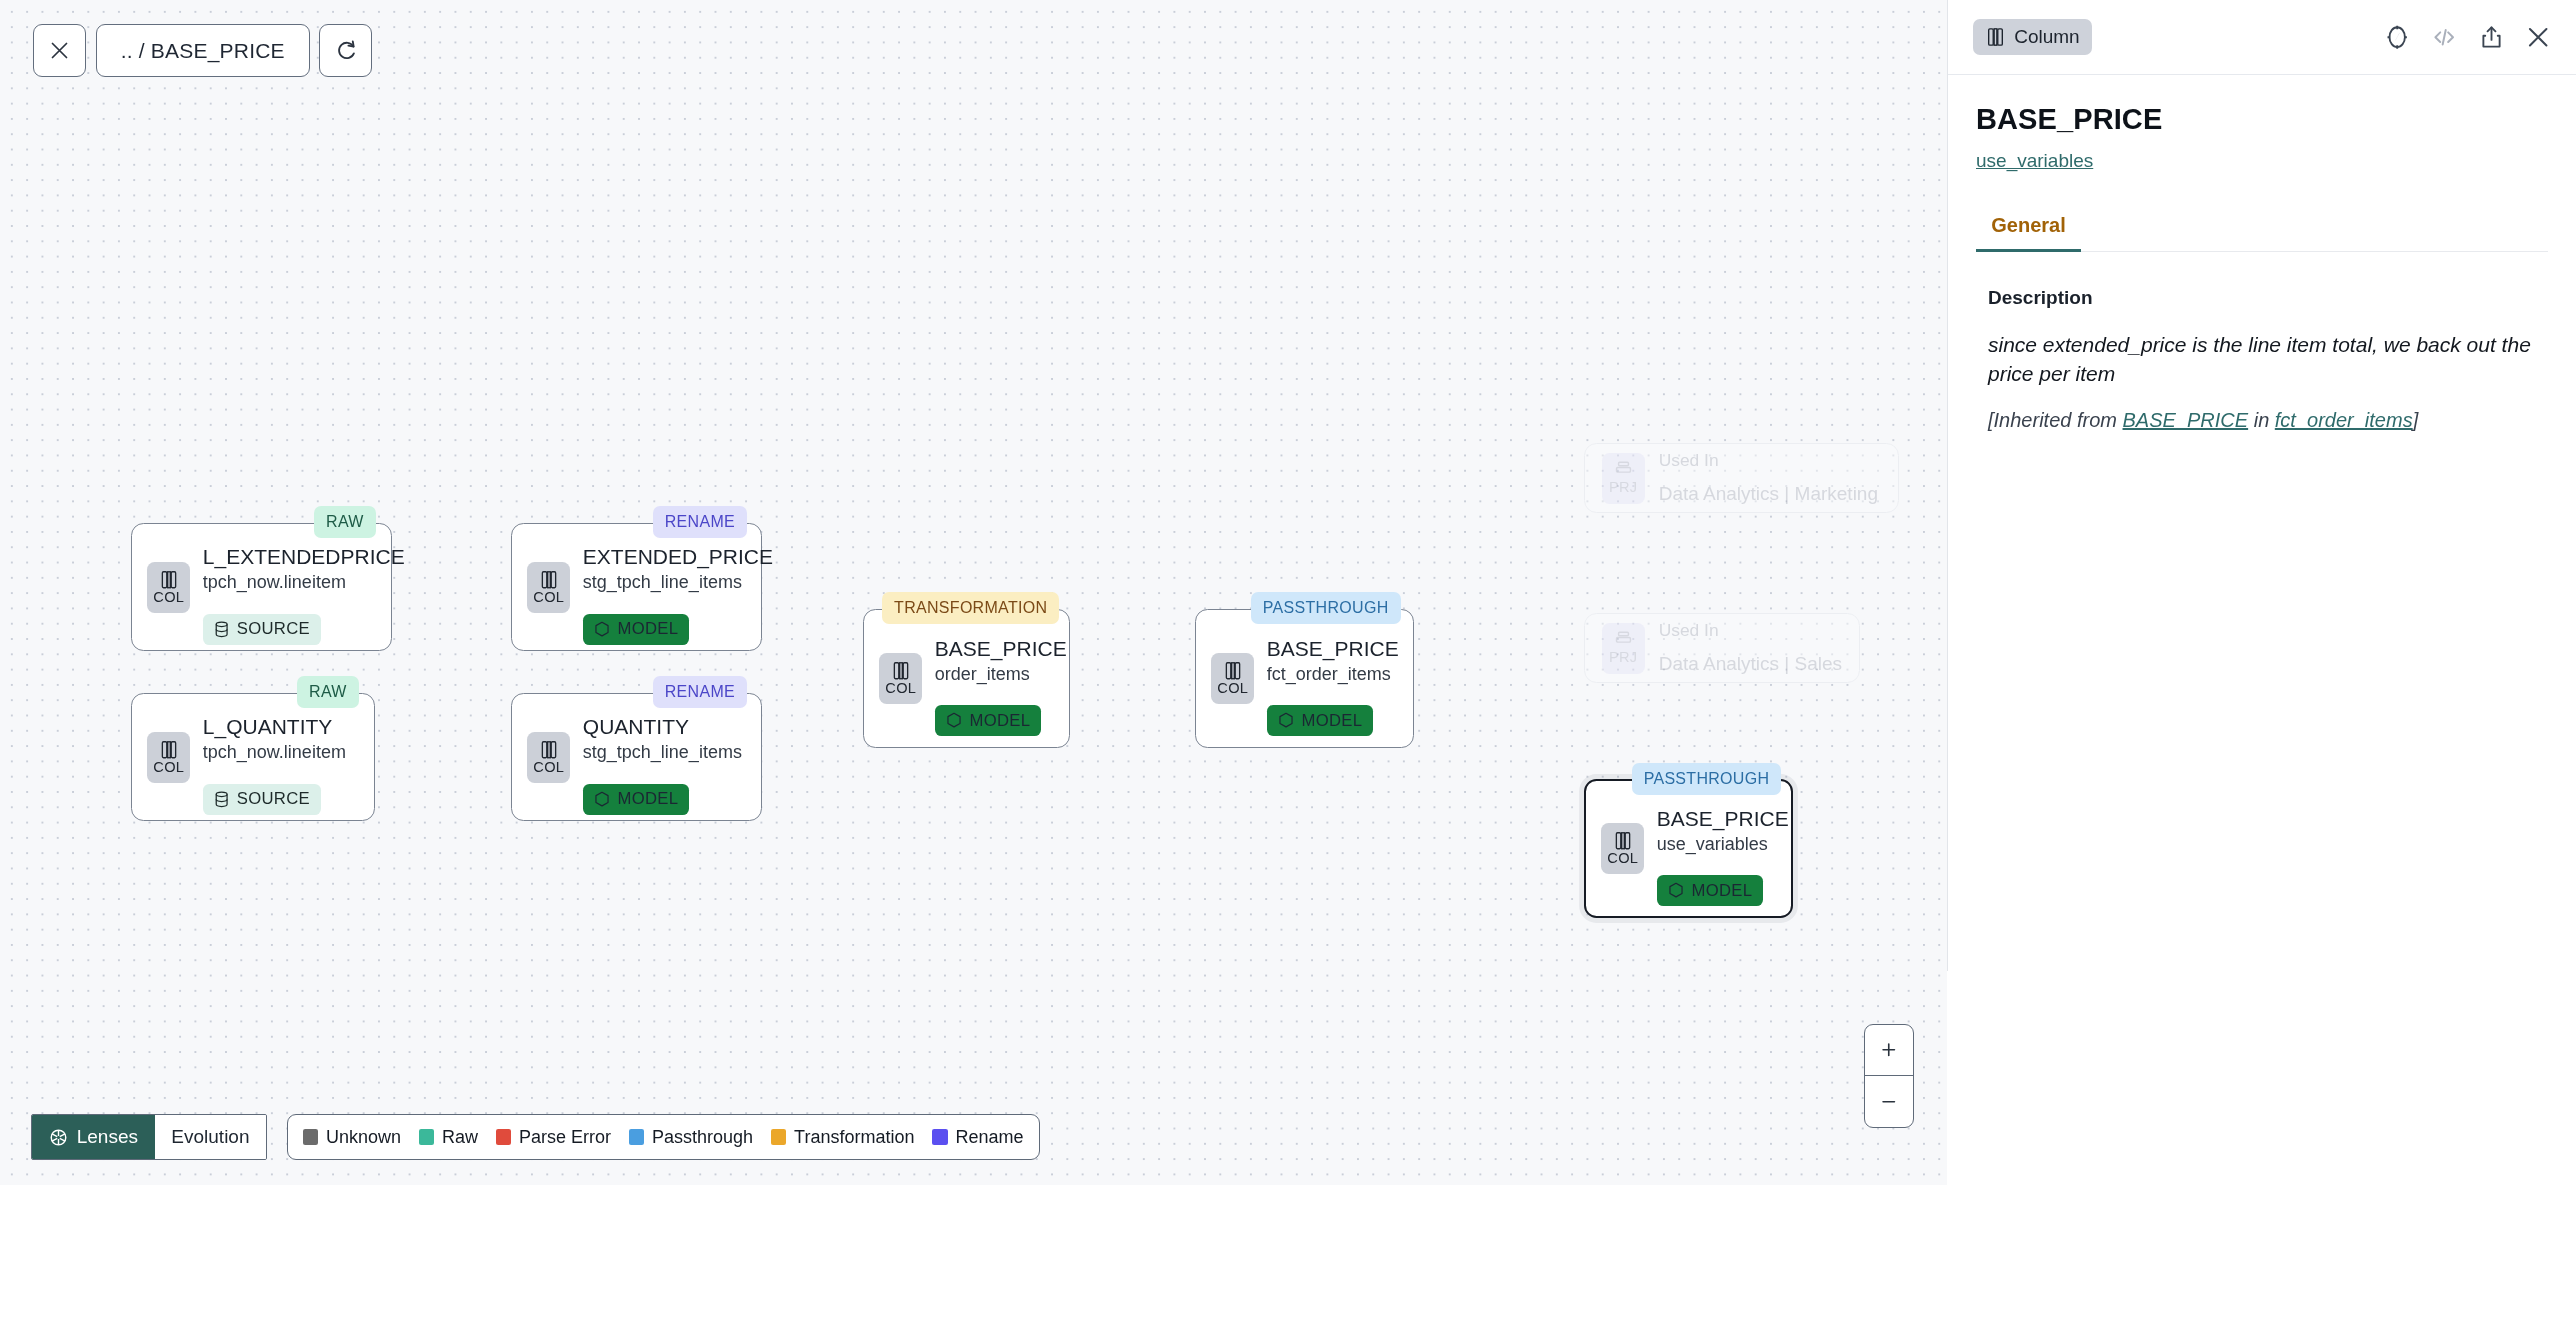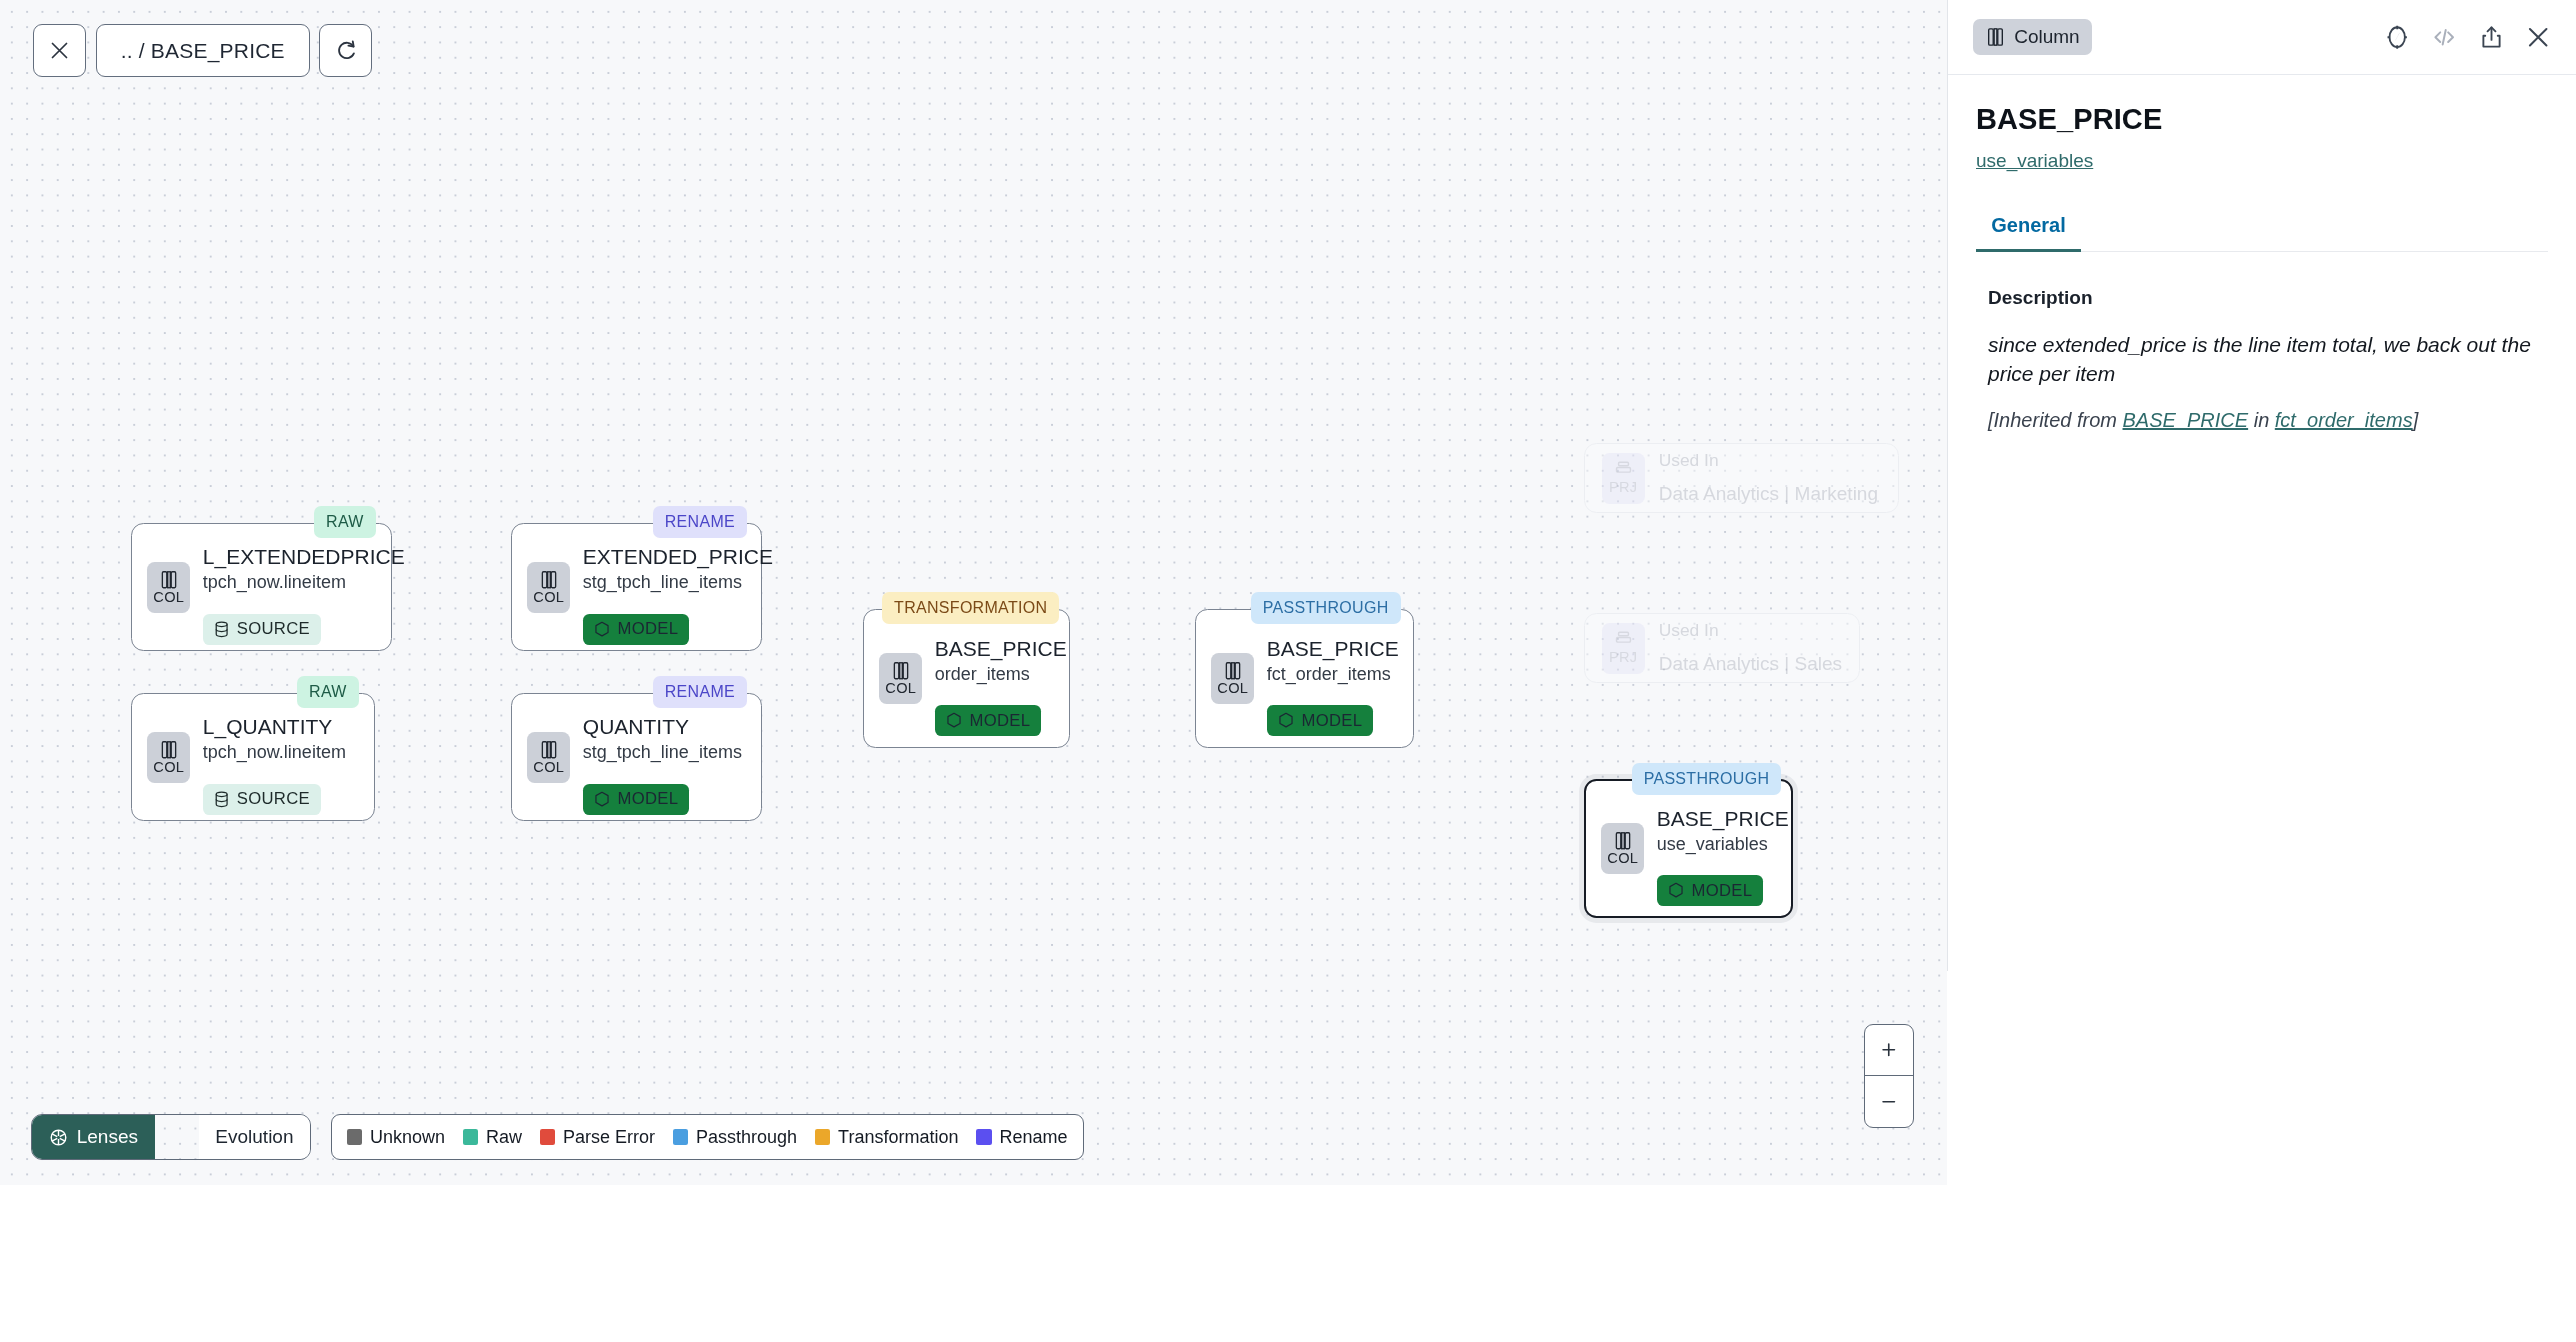--- a/index.html
+++ b/index.html
@@ -81,21 +81,21 @@
   .prj-chip .lbl { font-size: 14.6px; letter-spacing: 0.3px; line-height: 1; }
   .ghost-body { display: flex; flex-direction: column; gap: 13px; }
   .ghost-l1 { font-size: 17.4px; color: #b6bac4; line-height: 1.1; }
   .ghost-l2 { font-size: 19px; color: #b6bac4; line-height: 1.1; white-space: nowrap; }
 
   
   #edges { position: absolute; inset: 0; z-index: 15; pointer-events: none; }
 
   
   #bottom-bar { position: absolute; left: 31px; bottom: 25px; display: flex; align-items: center; gap: 19.5px; z-index: 40; }
-  .seg-group { display: flex; border-radius: 11px; overflow: hidden; border: 1.1px solid #5f6a79; height: 46px; gap: 44px; }
+  .seg-group { display: flex; border-radius: 2px; overflow: hidden; border: 1.1px solid #5f6a79; height: 46px; }
   .seg-lenses {
     background: #2c5f58; color: #fff; display: flex; align-items: center; gap: 9px;
     padding: 0 16.7px; font-size: 19px; cursor: pointer;
   }
   .seg-evolution {
     background: #fff; color: #1e2630; display: flex; align-items: center; gap: 11px;
     padding: 0 16.7px; font-size: 19px; cursor: pointer; flex-direction: column;
   }
   #legend {
     height: 46px; background: #fff; border: 1.1px solid #5f6a79; border-radius: 9px;
@@ -126,21 +126,21 @@
   .hd-icon { cursor: pointer; display: flex; align-items: center; justify-content: center; }
   .hd-icon.muted { color: #aab0bb; }
   #panel-body { padding: 28px 28px 0 28px; }
   #panel-title { font-size: 29px; font-weight: bold; color: #0d1219; letter-spacing: 0.1px; }
   #panel-link {
     display: inline-block; margin-top: 14px; font-size: 19px; color: #2f6b6b;
     text-decoration: underline; cursor: pointer;
   }
   #tabs { margin-top: 42px; border-bottom: 1.4px solid #e8eaee; display: flex; }
   .tab {
-    font-size: 20px; font-weight: bold; color: #0369a1; padding: 0 15.3px 12px 15.3px;
+    font-size: 20px; font-weight: bold; color: #a16207; padding: 0 15.3px 12px 15.3px;
     border-bottom: 3.5px solid #2f6b6b; margin-bottom: -1.4px; cursor: pointer;
   }
   #desc-section { padding: 35px 28px 0 40px; }
   #desc-label { font-size: 19px; font-weight: bold; color: #1a212b; }
   #desc-text { margin-top: 21px; font-size: 21px; font-style: italic; color: #13181f; line-height: 1.42; }
   #desc-inherit { margin-top: 19.5px; font-size: 20px; font-style: italic; color: #3a424e; }
   #desc-inherit a { color: #2f6b6b; text-decoration: underline; cursor: pointer; }
 </style>
 </head>
 <body>

